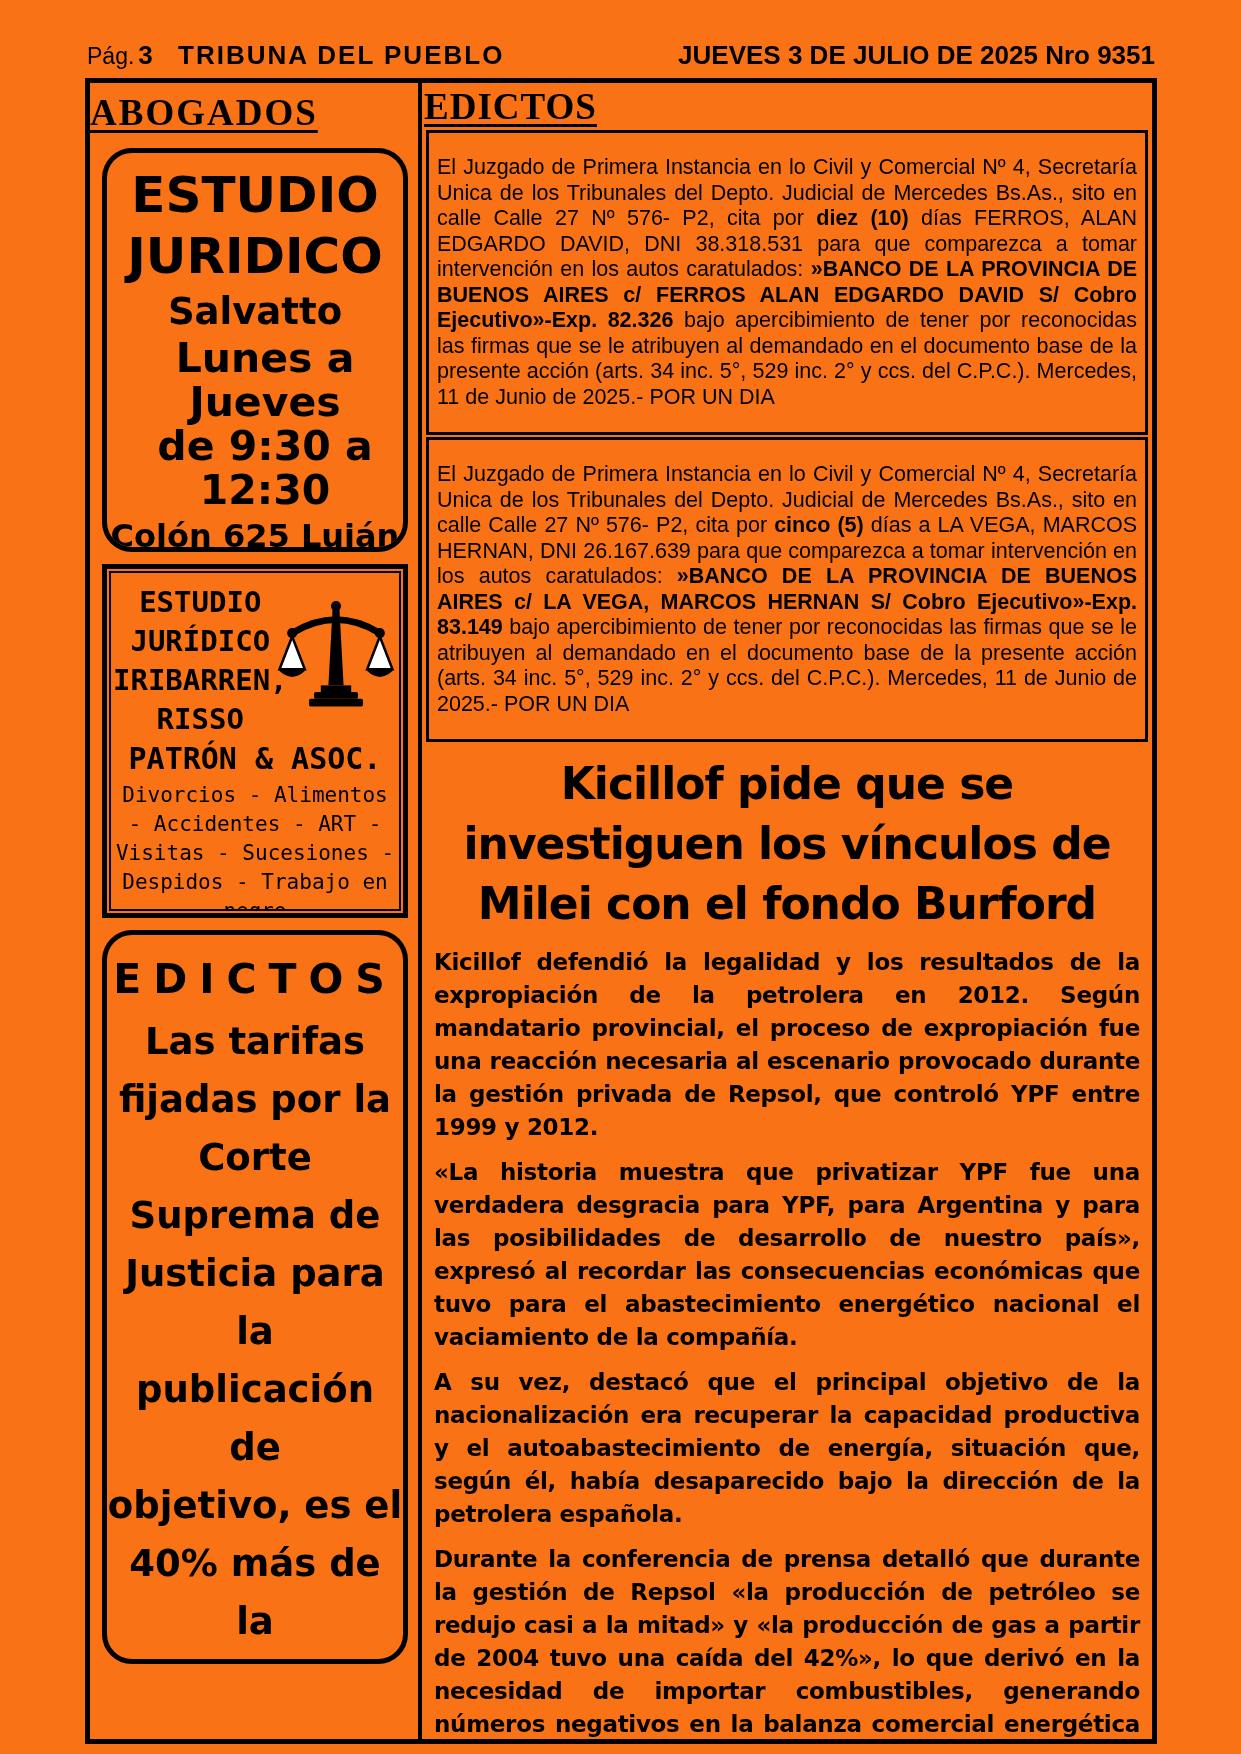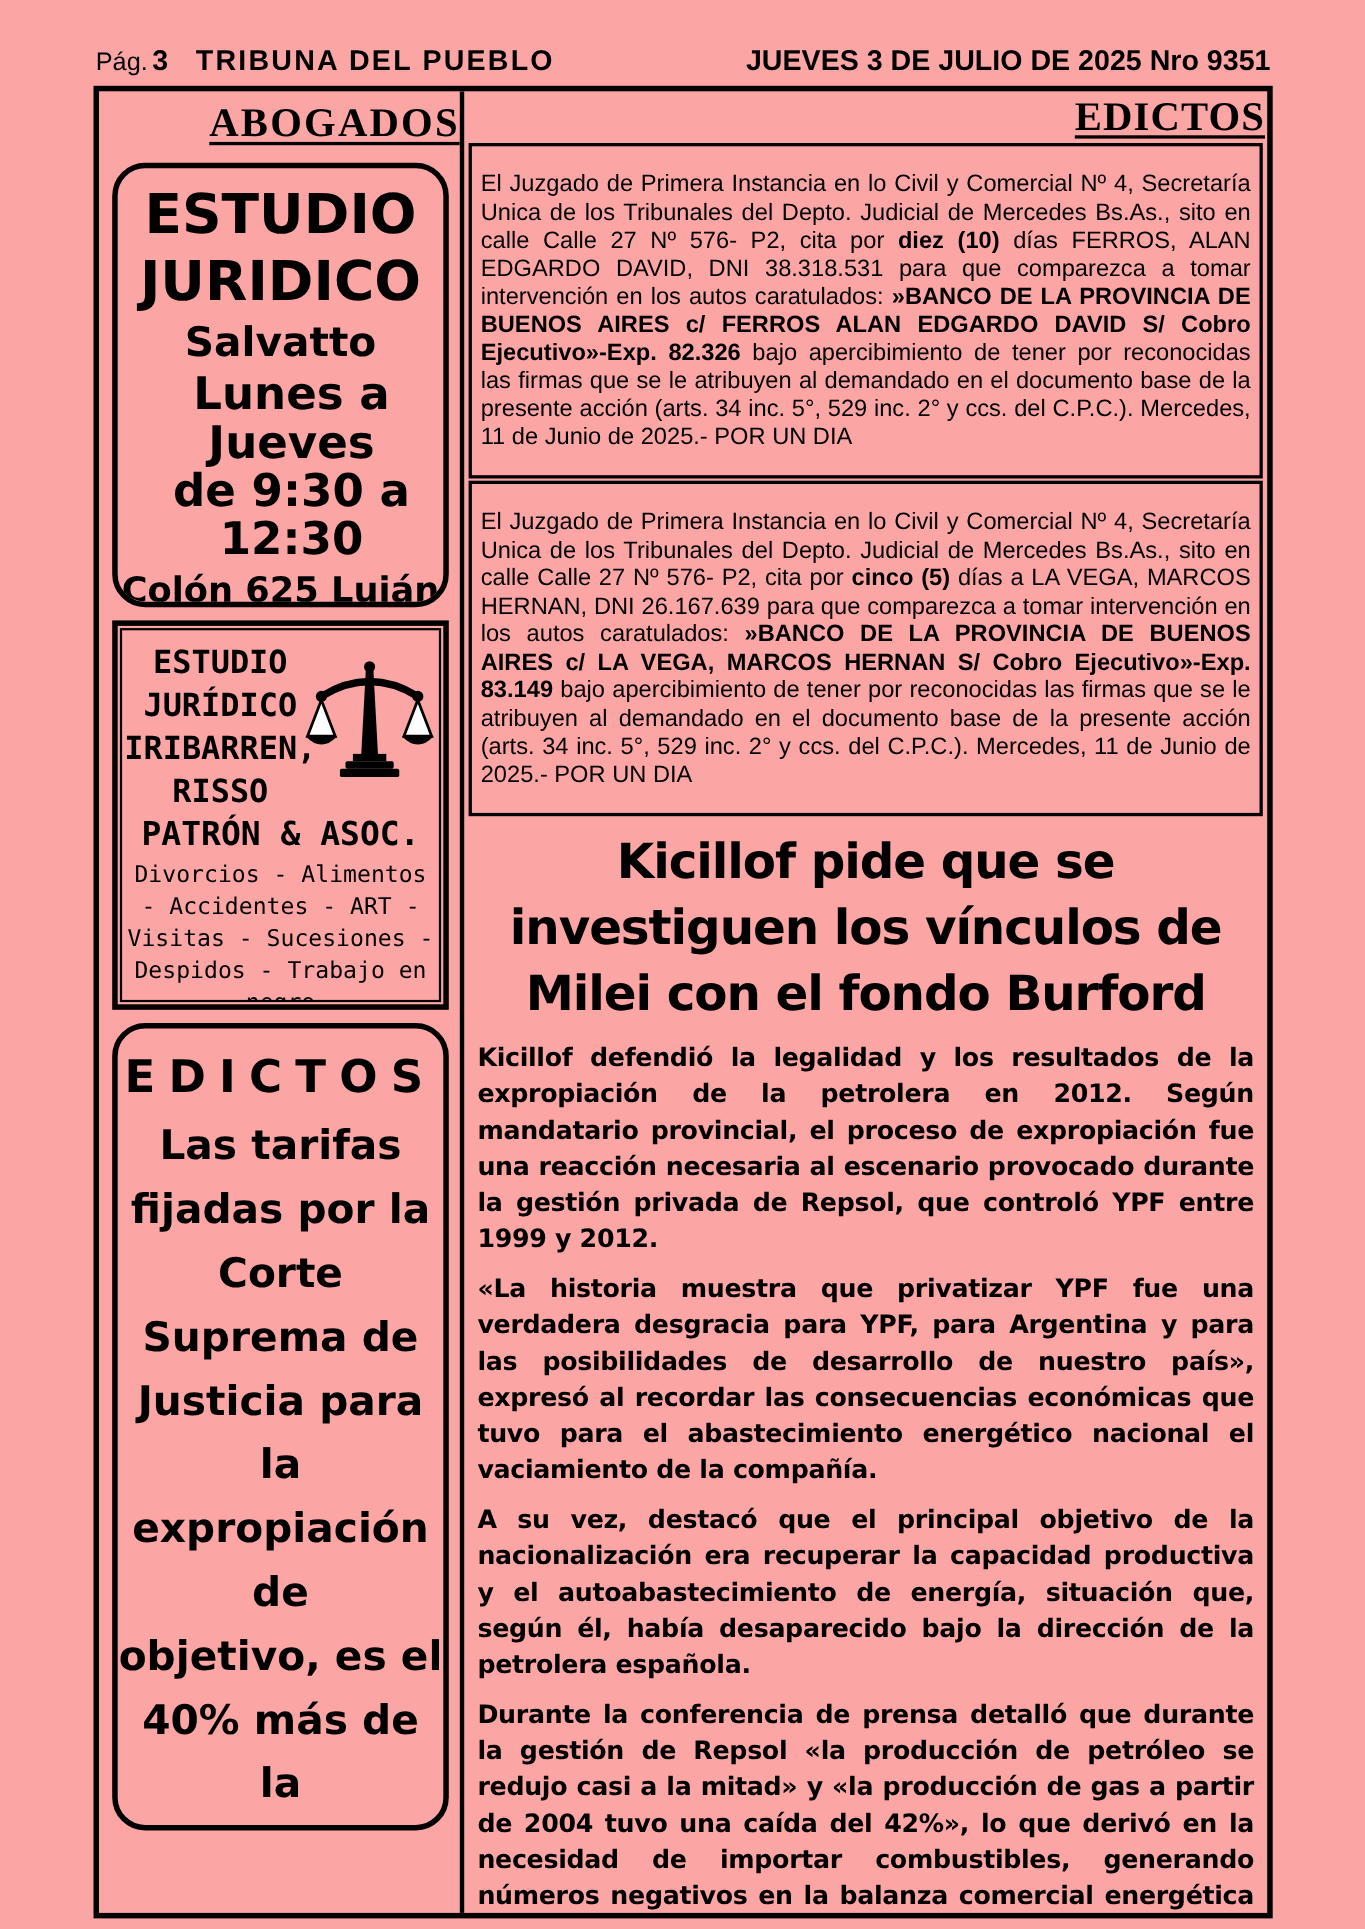--- a/index.html
+++ b/index.html
@@ -1,34 +1,34 @@
 <!DOCTYPE html>
 <html><head>
 <meta charset="utf-8">
 <style>
   html,body{margin:0;padding:0;background:#fff;}
   *{box-sizing:border-box;}
-  .page{position:relative;width:1241px;height:1754px;background:#fca5a5;color:#000;
+  .page{position:relative;width:1241px;height:1754px;background:#f97316;color:#000;
         font-family:"Liberation Sans",sans-serif;overflow:hidden;}
 
   
   .masthead{position:absolute;top:40px;left:87px;width:1068px;display:flex;
             justify-content:space-between;align-items:flex-end;font-weight:bold;font-size:26px;}
   .masthead .pg-label{font-weight:normal;font-size:23px;margin-right:4px;}
   .masthead .paper{margin-left:18px;letter-spacing:2px;}
   .masthead .edition{font-size:26px;}
 
   
   .content{position:absolute;top:78px;left:85px;width:1072px;height:1666px;
            border:5px solid #000;display:flex;overflow:hidden;}
   .left-col{width:332px;border-right:4px solid #000;overflow:hidden;}
   .right-col{flex:1;overflow:hidden;padding:0 2px;}
 
   .sec-title{font-family:"Liberation Serif",serif;font-weight:700;font-size:37px;
-             text-align:right;text-decoration:underline;text-decoration-thickness:3px;
+             text-align:left;text-decoration:underline;text-decoration-thickness:3px;
              text-underline-offset:5px;}
   .left-col .sec-title{margin-top:8px;letter-spacing:2px;}
   .right-col .sec-title{margin-top:2px;letter-spacing:1px;}
 
   
   .ad{margin:14px 10px 0 12px;border:5px solid #000;overflow:hidden;}
   .rounded{border-radius:30px;}
   .ad1{height:404px;text-align:center;font-family:"DejaVu Sans",sans-serif;font-weight:bold;padding-top:12px;}
   .ad1 .l1,.ad1 .l2{font-size:50px;line-height:61px;}
   .ad1 .l3,.ad1 .l4{font-size:37px;line-height:49px;}
@@ -118,21 +118,21 @@
       </div>
 
       <div class="ad ad3 rounded">
         <div class="ad3-title">EDICTOS</div>
         <div class="ad3-lines">
             <div>Las tarifas</div>
             <div>fijadas por la</div>
             <div>Corte</div>
             <div>Suprema de</div>
             <div>Justicia para la</div>
-            <div>expropiación de</div>
+            <div>publicación de</div>
             <div>objetivo, es el</div>
             <div>40% más de la</div>
             <div>que rige para el</div>
           </div>
       </div>
     </div>
 
     <div class="right-col">
       <div class="sec-title">EDICTOS</div>
 

